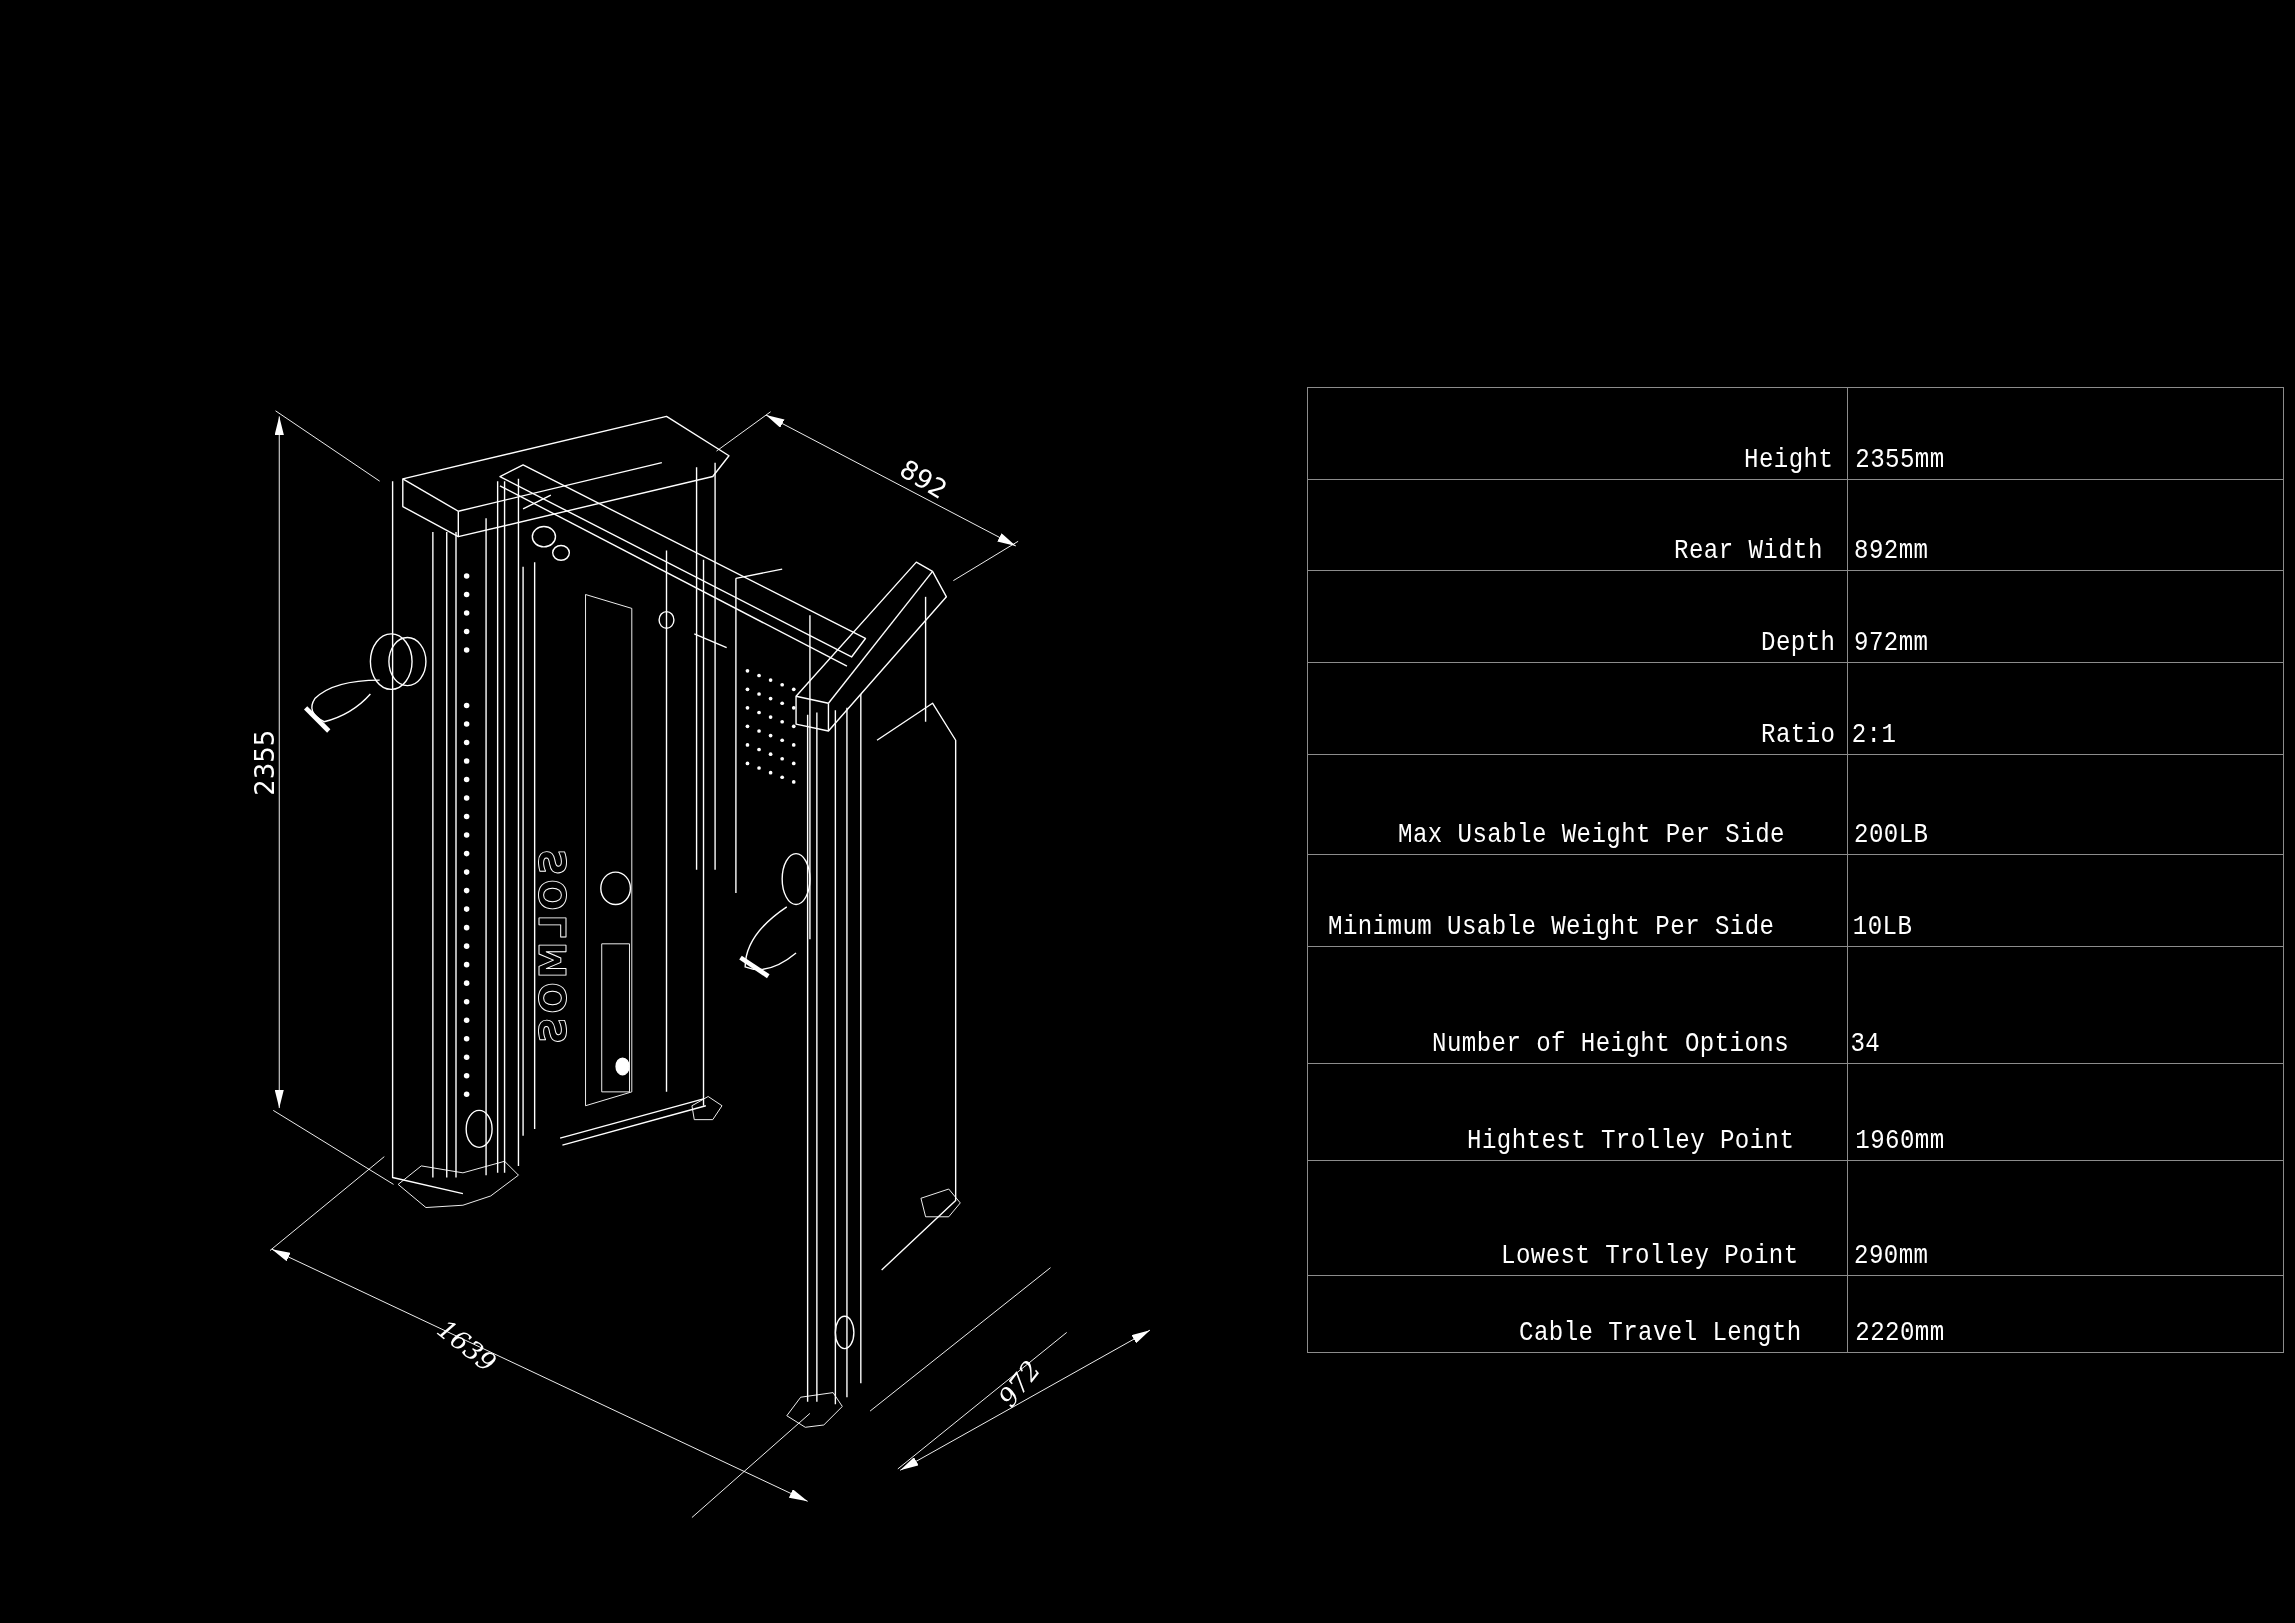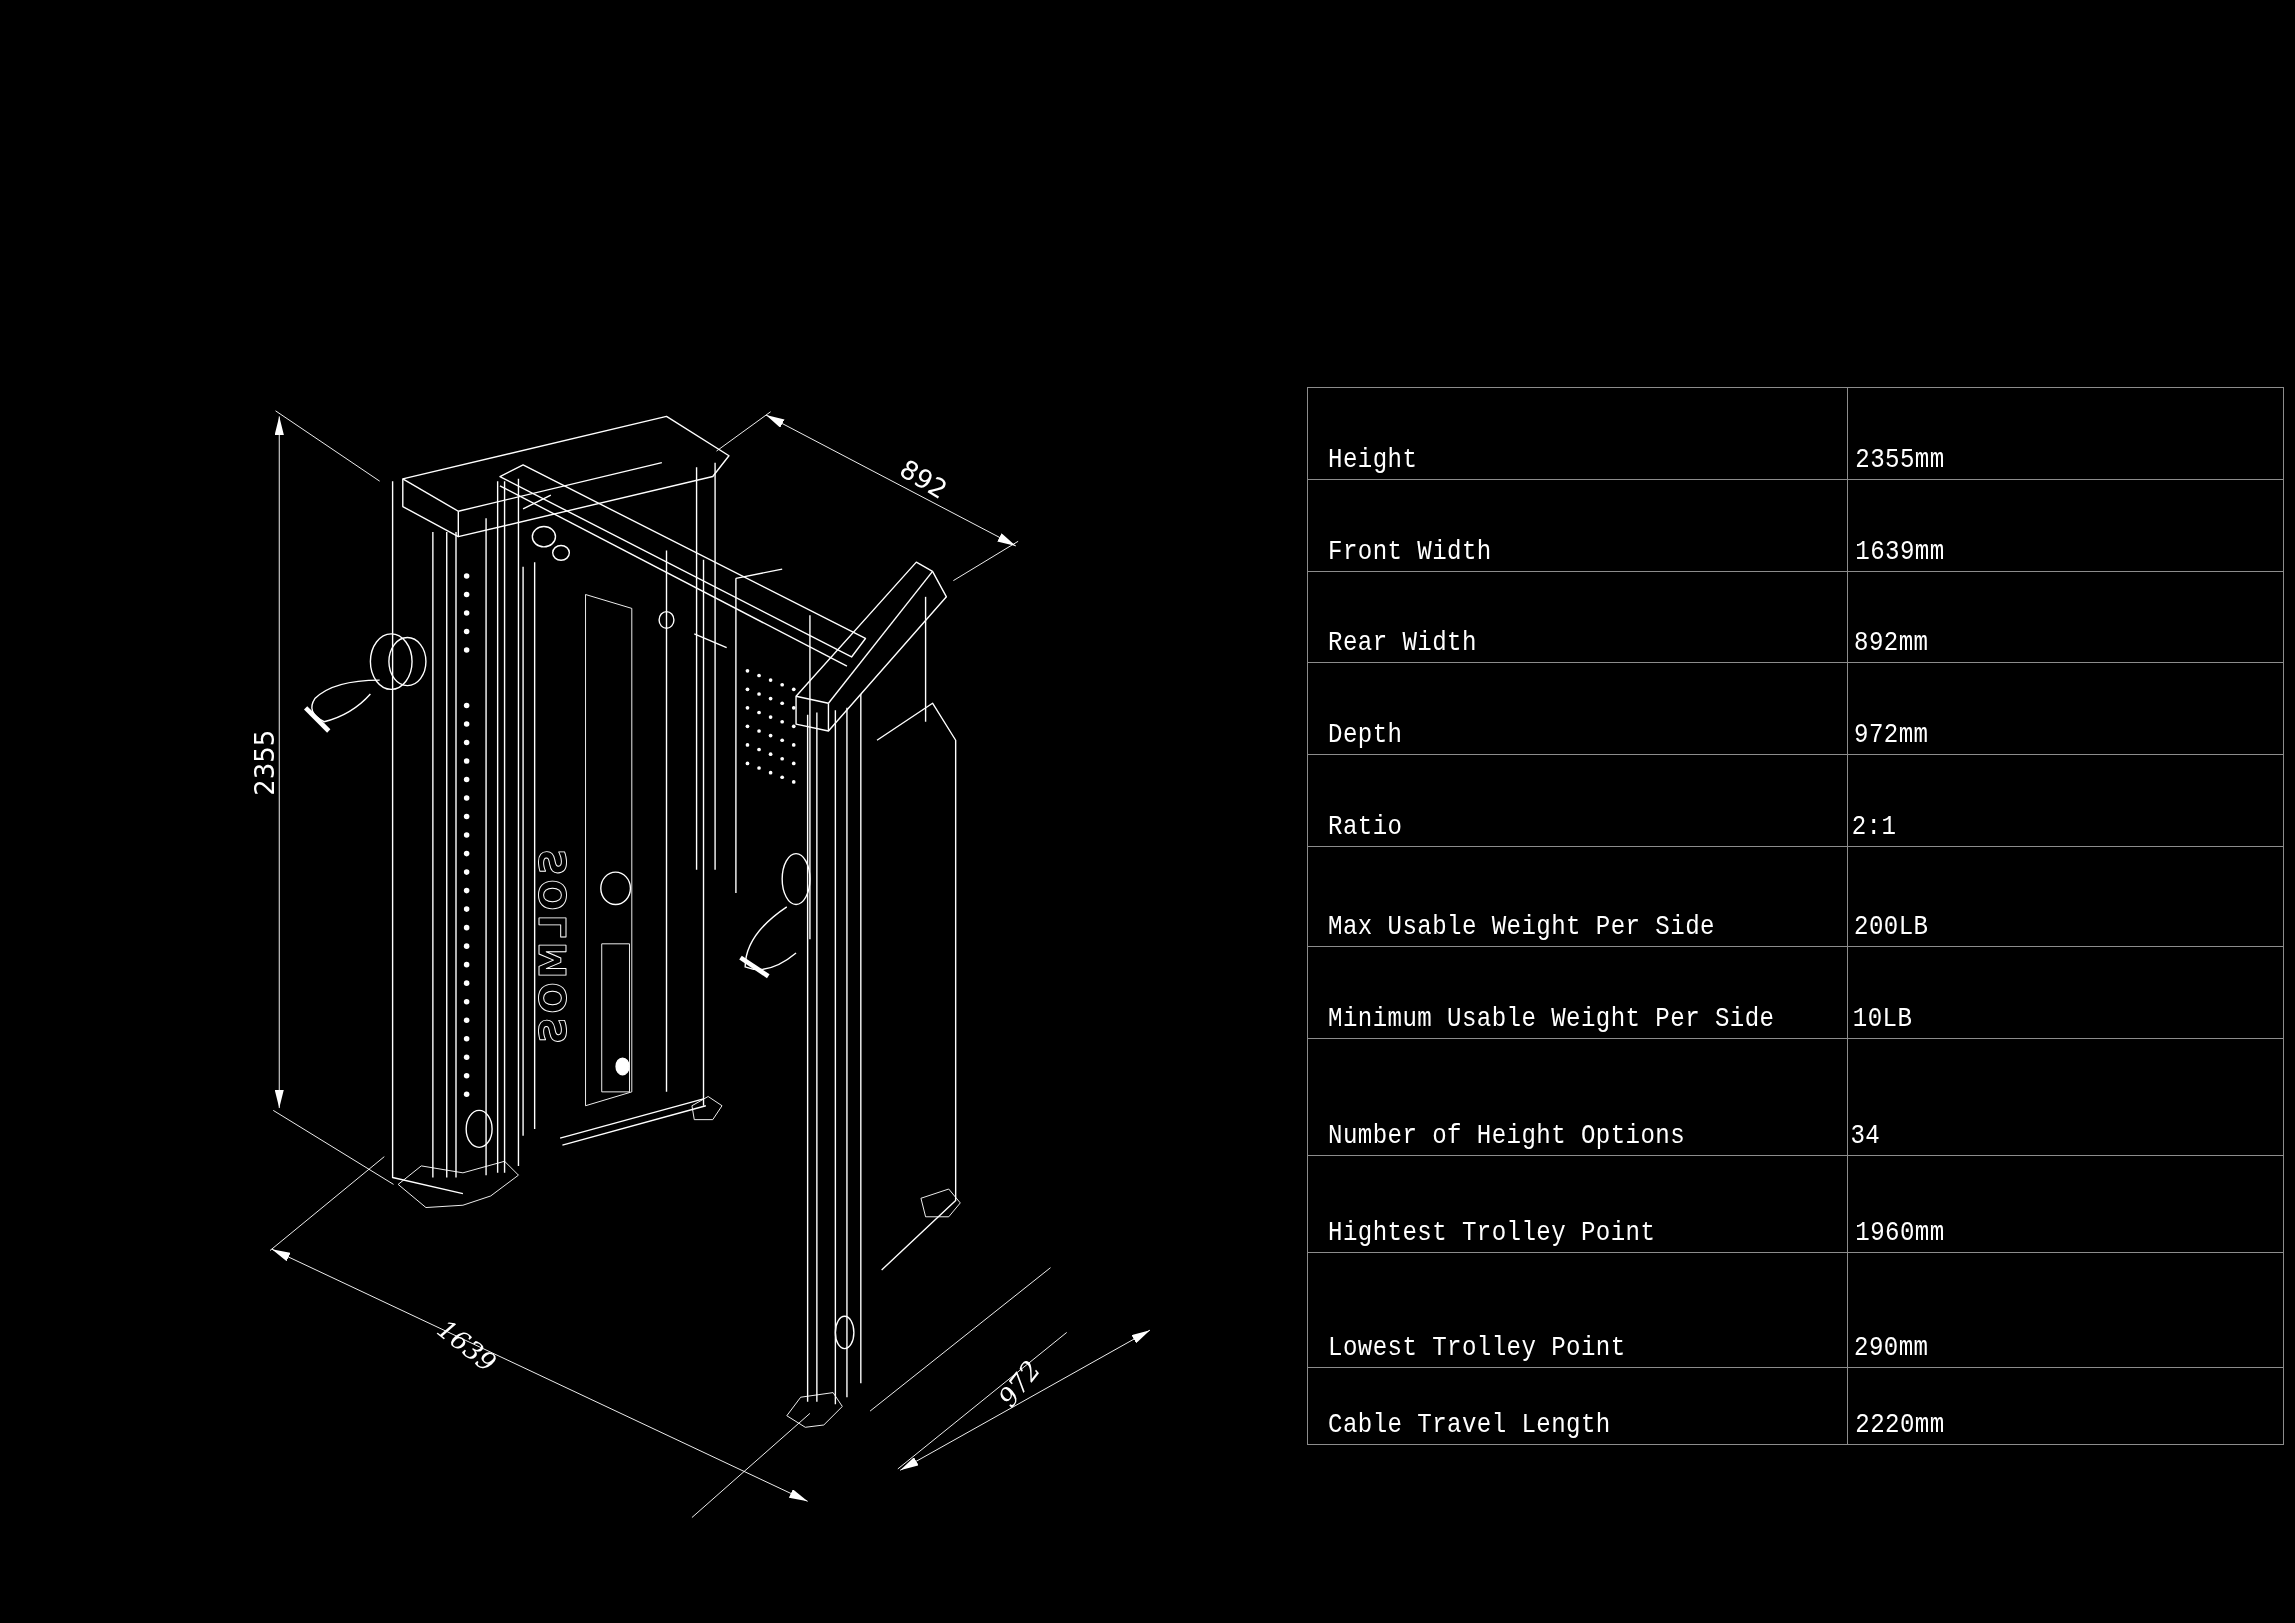--- a/index.html
+++ b/index.html
@@ -2,21 +2,21 @@
 <html style="font-size:7.4px"><head>
 <meta charset="utf-8">
 <style>
   html, body { margin: 0; padding: 0; background: #000; }
   body { width: 2295px; height: 1623px; position: relative; overflow: hidden; font-family: "DejaVu Serif", serif; }
   #drawing { position: absolute; left: 0; top: 0; width: 1296px; height: 1623px; }
   #drawing svg { width: 1296px; height: 1623px; display: block; }
   .dim-text { fill: #fff; font-family: "DejaVu Sans", sans-serif; font-size: 56px; }
   .dim-text-serif { fill: #fff; font-family: "DejaVu Serif", serif; font-size: 56px; font-style: italic; }
   #spec-table { position: absolute; left: 1307px; top: 387px; width: 977px; border-collapse: collapse; }
-  #spec-table td { border: 1.4px solid #8c8c8c; color: #fff; font-family: "Liberation Mono", "DejaVu Sans Mono", monospace; font-size: 28px; vertical-align: bottom; padding: 0 0 3.7px 0; white-space: nowrap; transform-origin: left bottom; }
+  #spec-table td { border: 1.4px solid #8c8c8c; color: #fff; font-family: "Liberation Mono", "DejaVu Sans Mono", monospace; font-size: 28px; vertical-align: bottom; padding: 0 0 3.7px 0; white-space: nowrap; transform-origin: left bottom; text-align: right; }
   #spec-table td.label { width: 486px; padding-left: 20.4px; }
   #spec-table td.value { text-align: left; }
   .txt { display: inline-block; transform: scaleX(0.86); transform-origin: left bottom; letter-spacing: 0.5px; }
   td.value .txt { transform-origin: center bottom; }
 </style>
 </head>
 <body>
 
 <div id="drawing">
   <svg viewBox="0 0 2800 3508" xmlns="http://www.w3.org/2000/svg" fill="none" stroke="#fff" stroke-width="3" stroke-linejoin="round">
@@ -198,24 +198,20 @@
     <text transform="translate(1222,1835) rotate(-90) scale(1,-1) scale(-1,-1)" fill="none" stroke="#fff" stroke-width="2" font-family="DejaVu Sans, sans-serif" font-size="80" font-weight="bold" letter-spacing="8">SOLMOS</text>
   </svg>
 </div>
 
 <table id="spec-table">
   <tbody>
     <tr style="height:92px">
       <td class="label"><span class="txt">Height</span></td>
       <td class="value"><span class="txt">2355mm</span></td>
     </tr>
-    <tr style="height:92px">
-      <td class="label"><span class="txt">Front Width</span></td>
-      <td class="value"><span class="txt">1639mm</span></td>
-    </tr>
     <tr style="height:91px">
       <td class="label"><span class="txt">Rear Width</span></td>
       <td class="value"><span class="txt">892mm</span></td>
     </tr>
     <tr style="height:92px">
       <td class="label"><span class="txt">Depth</span></td>
       <td class="value"><span class="txt">972mm</span></td>
     </tr>
     <tr style="height:92px">
       <td class="label"><span class="txt">Ratio</span></td>

